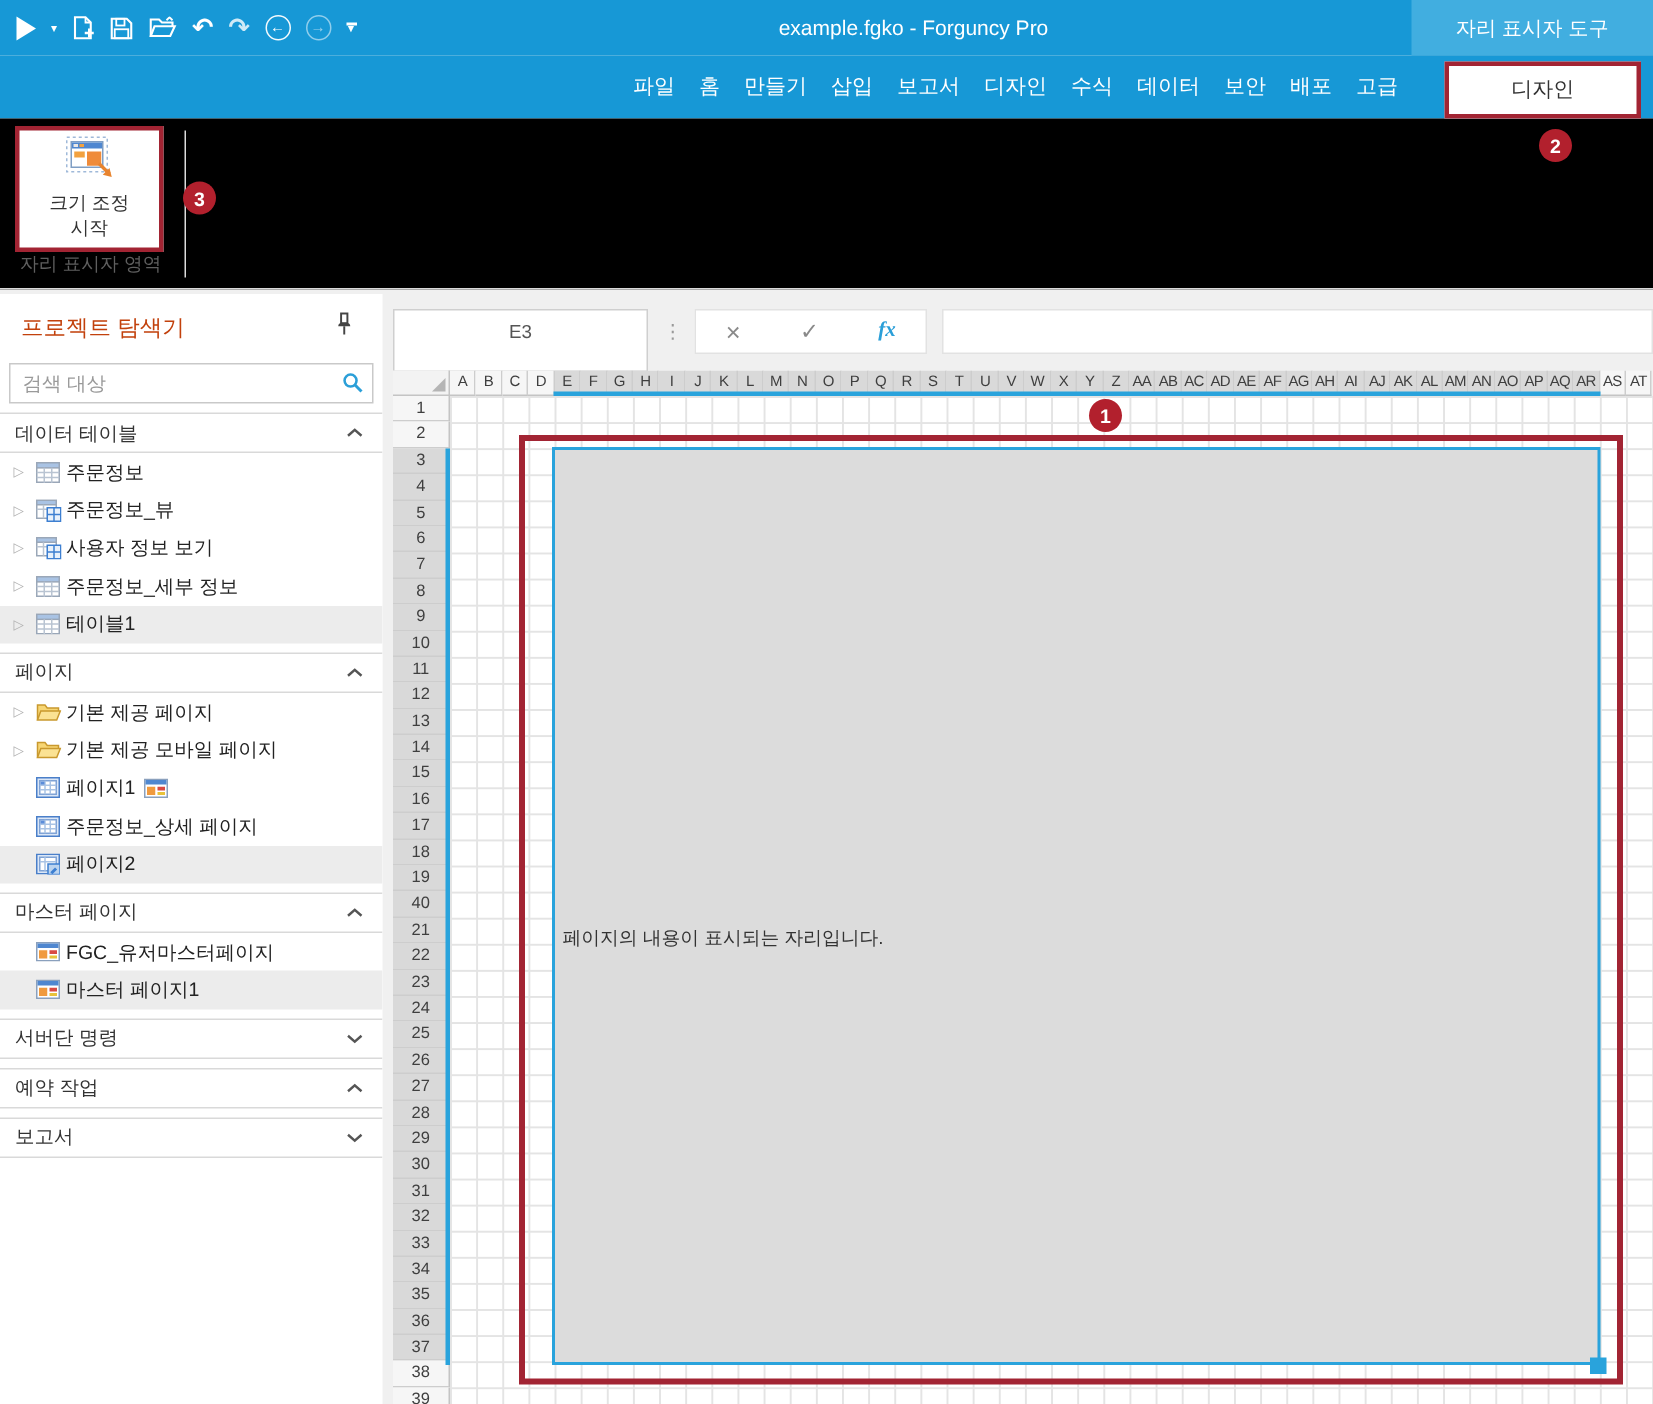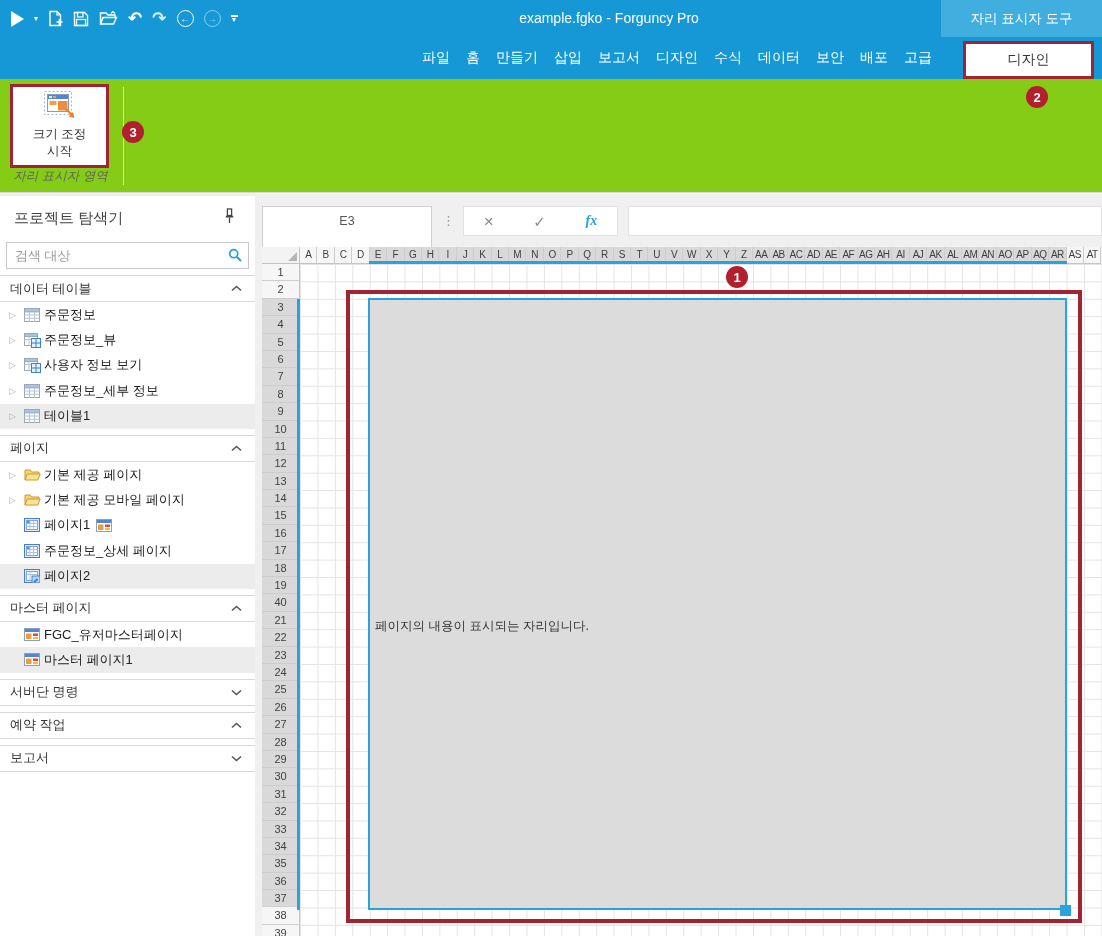--- a/index.html
+++ b/index.html
@@ -28,36 +28,36 @@
   
   .tabrow{position:absolute;left:0;top:37px;width:1102px;height:42px;background:#1798d6;}
   .tabs{position:absolute;left:14px;top:0;width:926px;height:42px;display:flex;
         justify-content:flex-end;align-items:center;}
   .tab{color:#fff;font-size:14px;padding:0 8px;cursor:default;white-space:nowrap;}
   .ctx-tab{position:absolute;left:963px;top:41px;width:131px;height:38px;background:#fff;
            border:3px solid #a22433;box-sizing:border-box;display:flex;align-items:center;
            justify-content:center;font-size:14px;color:#333;z-index:3;}
 
   
-  .ribbon{position:absolute;left:0;top:79px;width:1102px;height:114px;background:#84cc16;
+  .ribbon{position:absolute;left:0;top:79px;width:1102px;height:114px;background:#000000;
           border-bottom:1px solid #d9d9d9;box-sizing:border-box;}
   .size-btn{position:absolute;left:10px;top:5px;width:99px;height:84px;border:3px solid #a22433;
             box-sizing:border-box;background:#fff;display:flex;flex-direction:column;
             align-items:center;padding-top:3px;}
   .size-btn .lbl{font-size:12.5px;color:#333;text-align:center;line-height:17px;margin-top:2px;white-space:pre-line;}
   .group-sep{position:absolute;left:123px;top:8px;width:1px;height:98px;background:#dcdcdc;}
-  .group-label{position:absolute;left:0;top:89px;width:121px;text-align:center;font-size:12.5px;color:#5f5f5f;font-style:italic;}
+  .group-label{position:absolute;left:0;top:89px;width:121px;text-align:center;font-size:12.5px;color:#5f5f5f;}
 
   .badge{position:absolute;width:22px;height:22px;border-radius:50%;background:#b2202d;color:#fff;
          font-size:13px;font-weight:bold;display:flex;align-items:center;justify-content:center;z-index:60;}
 
   
   .explorer{position:absolute;left:0;top:196px;width:255px;height:740px;background:#fff;overflow:hidden;}
   .exp-head{position:relative;height:44px;}
-  .exp-title{position:absolute;left:14px;top:13px;font-size:15px;color:#404040;}
+  .exp-title{position:absolute;left:14px;top:13px;font-size:15px;color:#c2410c;}
   .pin{position:absolute;right:19px;top:12px;}
   .search-wrap{position:relative;height:35px;}
   .search-input{position:absolute;left:6px;top:2px;width:243px;height:27px;box-sizing:border-box;
                 border:1px solid #c9c9c9;font-size:13px;padding:0 28px 0 8px;color:#333;outline:none;
                 font-family:inherit;}
   .search-input::placeholder{color:#9a9a9a;}
   .search-icon{position:absolute;right:13px;top:8px;}
   .sec{margin-bottom:6px;}
   .sec-head{height:27px;border-top:1px solid #d9d9d9;border-bottom:1px solid #d9d9d9;
             box-sizing:border-box;display:flex;align-items:center;padding:0 13px 0 10px;

